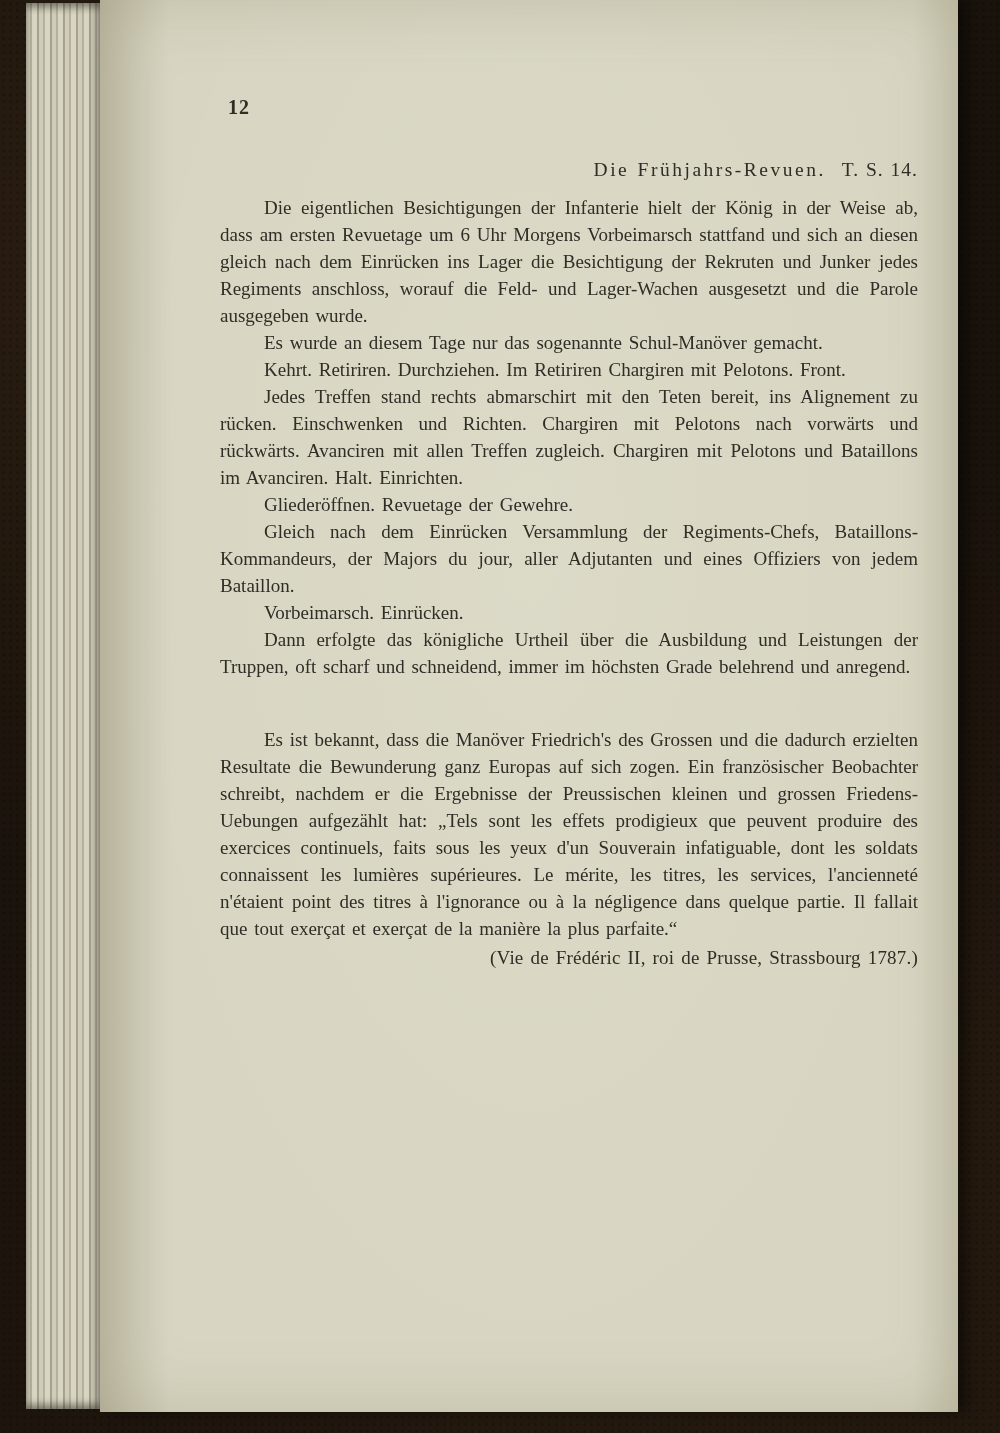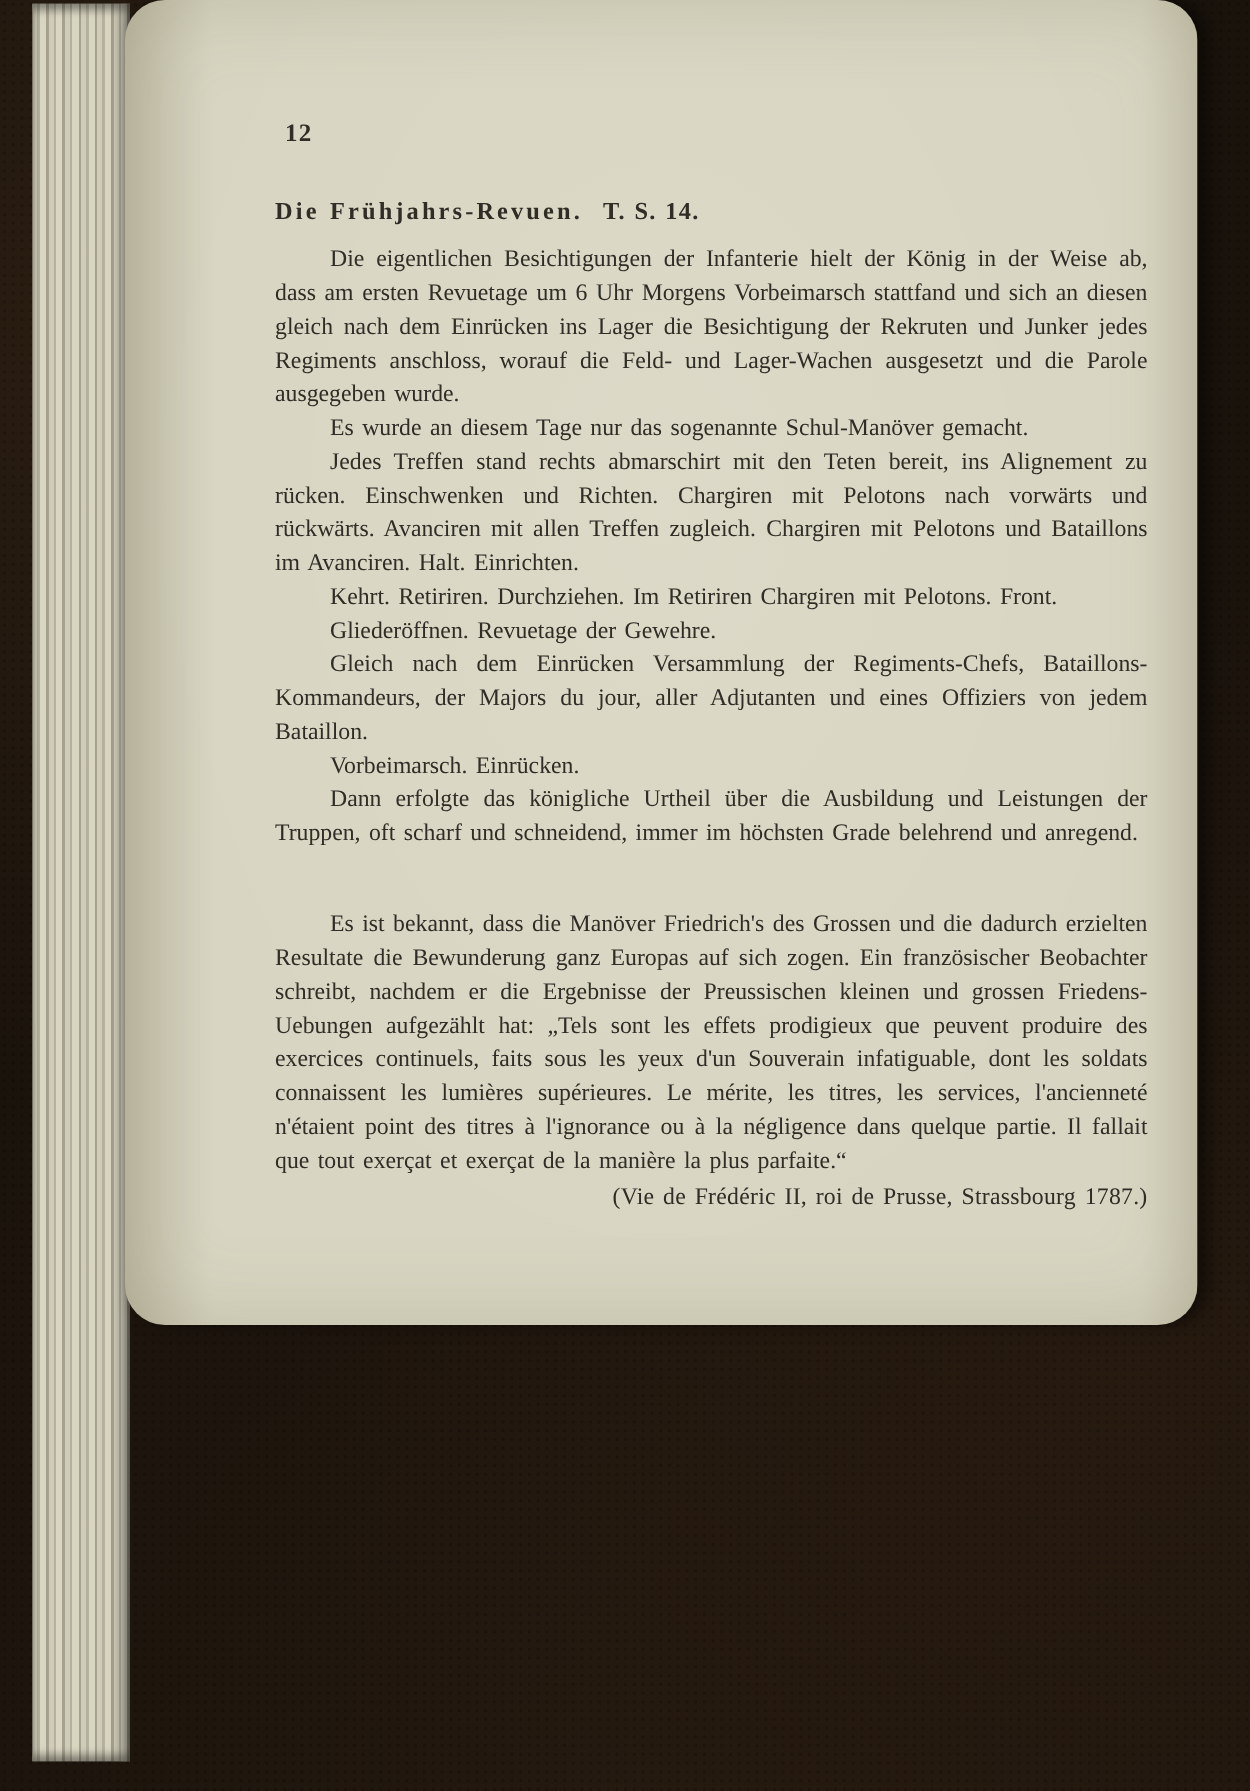--- a/index.html
+++ b/index.html
@@ -35,46 +35,45 @@
     background: repeating-linear-gradient(90deg,
       #cfccb8 0px, #cfccb8 4px,
       #b3af9c 4px, #b7b3a1 6px,
       #d8d5c1 6px, #d8d5c1 11px,
       #a49f8d 11px, #a8a392 13px);
     box-shadow: inset -7px 0 9px rgba(0,0,0,0.38), inset 0 6px 6px rgba(0,0,0,0.25), inset 0 -6px 6px rgba(0,0,0,0.25);
   }
 
   
   .paper {
-    position: absolute; left: 100px; top: 0; width: 858px; height: 1060px;
+    position: absolute; left: 100px; top: 0; width: 858px; height: 1412px;
     background:
       radial-gradient(ellipse at 50% 38%, rgba(255,255,248,0.10), transparent 72%),
       linear-gradient(90deg, rgba(110,100,70,0.22), rgba(110,100,70,0) 70px),
       linear-gradient(270deg, rgba(110,100,70,0.12), rgba(110,100,70,0) 45px),
       #d8d6c2;
     box-shadow: inset 0 0 70px rgba(100,90,58,0.22), 8px 0 14px rgba(0,0,0,0.5);
     color: #2f2d26;
-    border-radius: 32px;
   }
 
   .page-number {
     position: absolute; left: 128px; top: 96px;
     font-size: 20px; font-weight: bold; letter-spacing: 1px;
   }
 
   .text-block {
     position: absolute; left: 120px; top: 156px; width: 698px;
     font-size: 19px; line-height: 27px;
     text-align: justify;
     word-spacing: 2px;
   }
 
   .heading {
-    text-align: left;
-    font-weight: bold;
+    text-align: right;
+    font-weight: normal;
     font-size: 19.5px;
     letter-spacing: 2.5px;
     margin-bottom: 11px;
     word-spacing: 1px;
   }
   .heading .ref { letter-spacing: 1px; margin-left: 16px; }
 
   .text-block p { text-indent: 44px; }
 
   .section-2 { margin-top: 46px; }
@@ -97,22 +96,22 @@
 
   <div class="page-number">12</div>
 
   <div class="text-block">
 
     <div class="section">
       <h2 class="heading"><span>Die Frühjahrs-Revuen.</span><span class="ref">T. S. 14.</span></h2>
 
       <p>Die eigentlichen Besichtigungen der Infanterie hielt der König in der Weise ab, dass am ersten Revuetage um 6 Uhr Morgens Vorbeimarsch stattfand und sich an diesen gleich nach dem Einrücken ins Lager die Besichtigung der Rekruten und Junker jedes Regiments anschloss, worauf die Feld- und Lager-Wachen ausgesetzt und die Parole ausgegeben wurde.</p>
       <p>Es wurde an diesem Tage nur das sogenannte Schul-Manöver gemacht.</p>
+      <p>Kehrt. Retiriren. Durchziehen. Im Retiriren Chargiren mit Pelotons. Front.</p>
       <p>Jedes Treffen stand rechts abmarschirt mit den Teten bereit, ins Alignement zu rücken. Einschwenken und Richten. Chargiren mit Pelotons nach vorwärts und rückwärts. Avanciren mit allen Treffen zugleich. Chargiren mit Pelotons und Bataillons im Avanciren. Halt. Einrichten.</p>
-      <p>Kehrt. Retiriren. Durchziehen. Im Retiriren Chargiren mit Pelotons. Front.</p>
       <p>Gliederöffnen. Revuetage der Gewehre.</p>
       <p>Gleich nach dem Einrücken Versammlung der Regiments-Chefs, Bataillons-Kommandeurs, der Majors du jour, aller Adjutanten und eines Offiziers von jedem Bataillon.</p>
       <p>Vorbeimarsch. Einrücken.</p>
       <p>Dann erfolgte das königliche Urtheil über die Ausbildung und Leistungen der Truppen, oft scharf und schneidend, immer im höchsten Grade belehrend und anregend.</p>
     </div>
 
     <div class="section section-2">
 
       <p>Es ist bekannt, dass die Manöver Friedrich's des Grossen und die dadurch erzielten Resultate die Bewunderung ganz Europas auf sich zogen. Ein französischer Beobachter schreibt, nachdem er die Ergebnisse der Preussischen kleinen und grossen Friedens-Uebungen aufgezählt hat: „Tels sont les effets prodigieux que peuvent produire des exercices continuels, faits sous les yeux d'un Souverain infatiguable, dont les soldats connaissent les lumières supérieures. Le mérite, les titres, les services, l'ancienneté n'étaient point des titres à l'ignorance ou à la négligence dans quelque partie. Il fallait que tout exerçat et exerçat de la manière la plus parfaite.“</p>
       <p class="citation">(Vie de Frédéric II, roi de Prusse, Strassbourg 1787.)</p>

